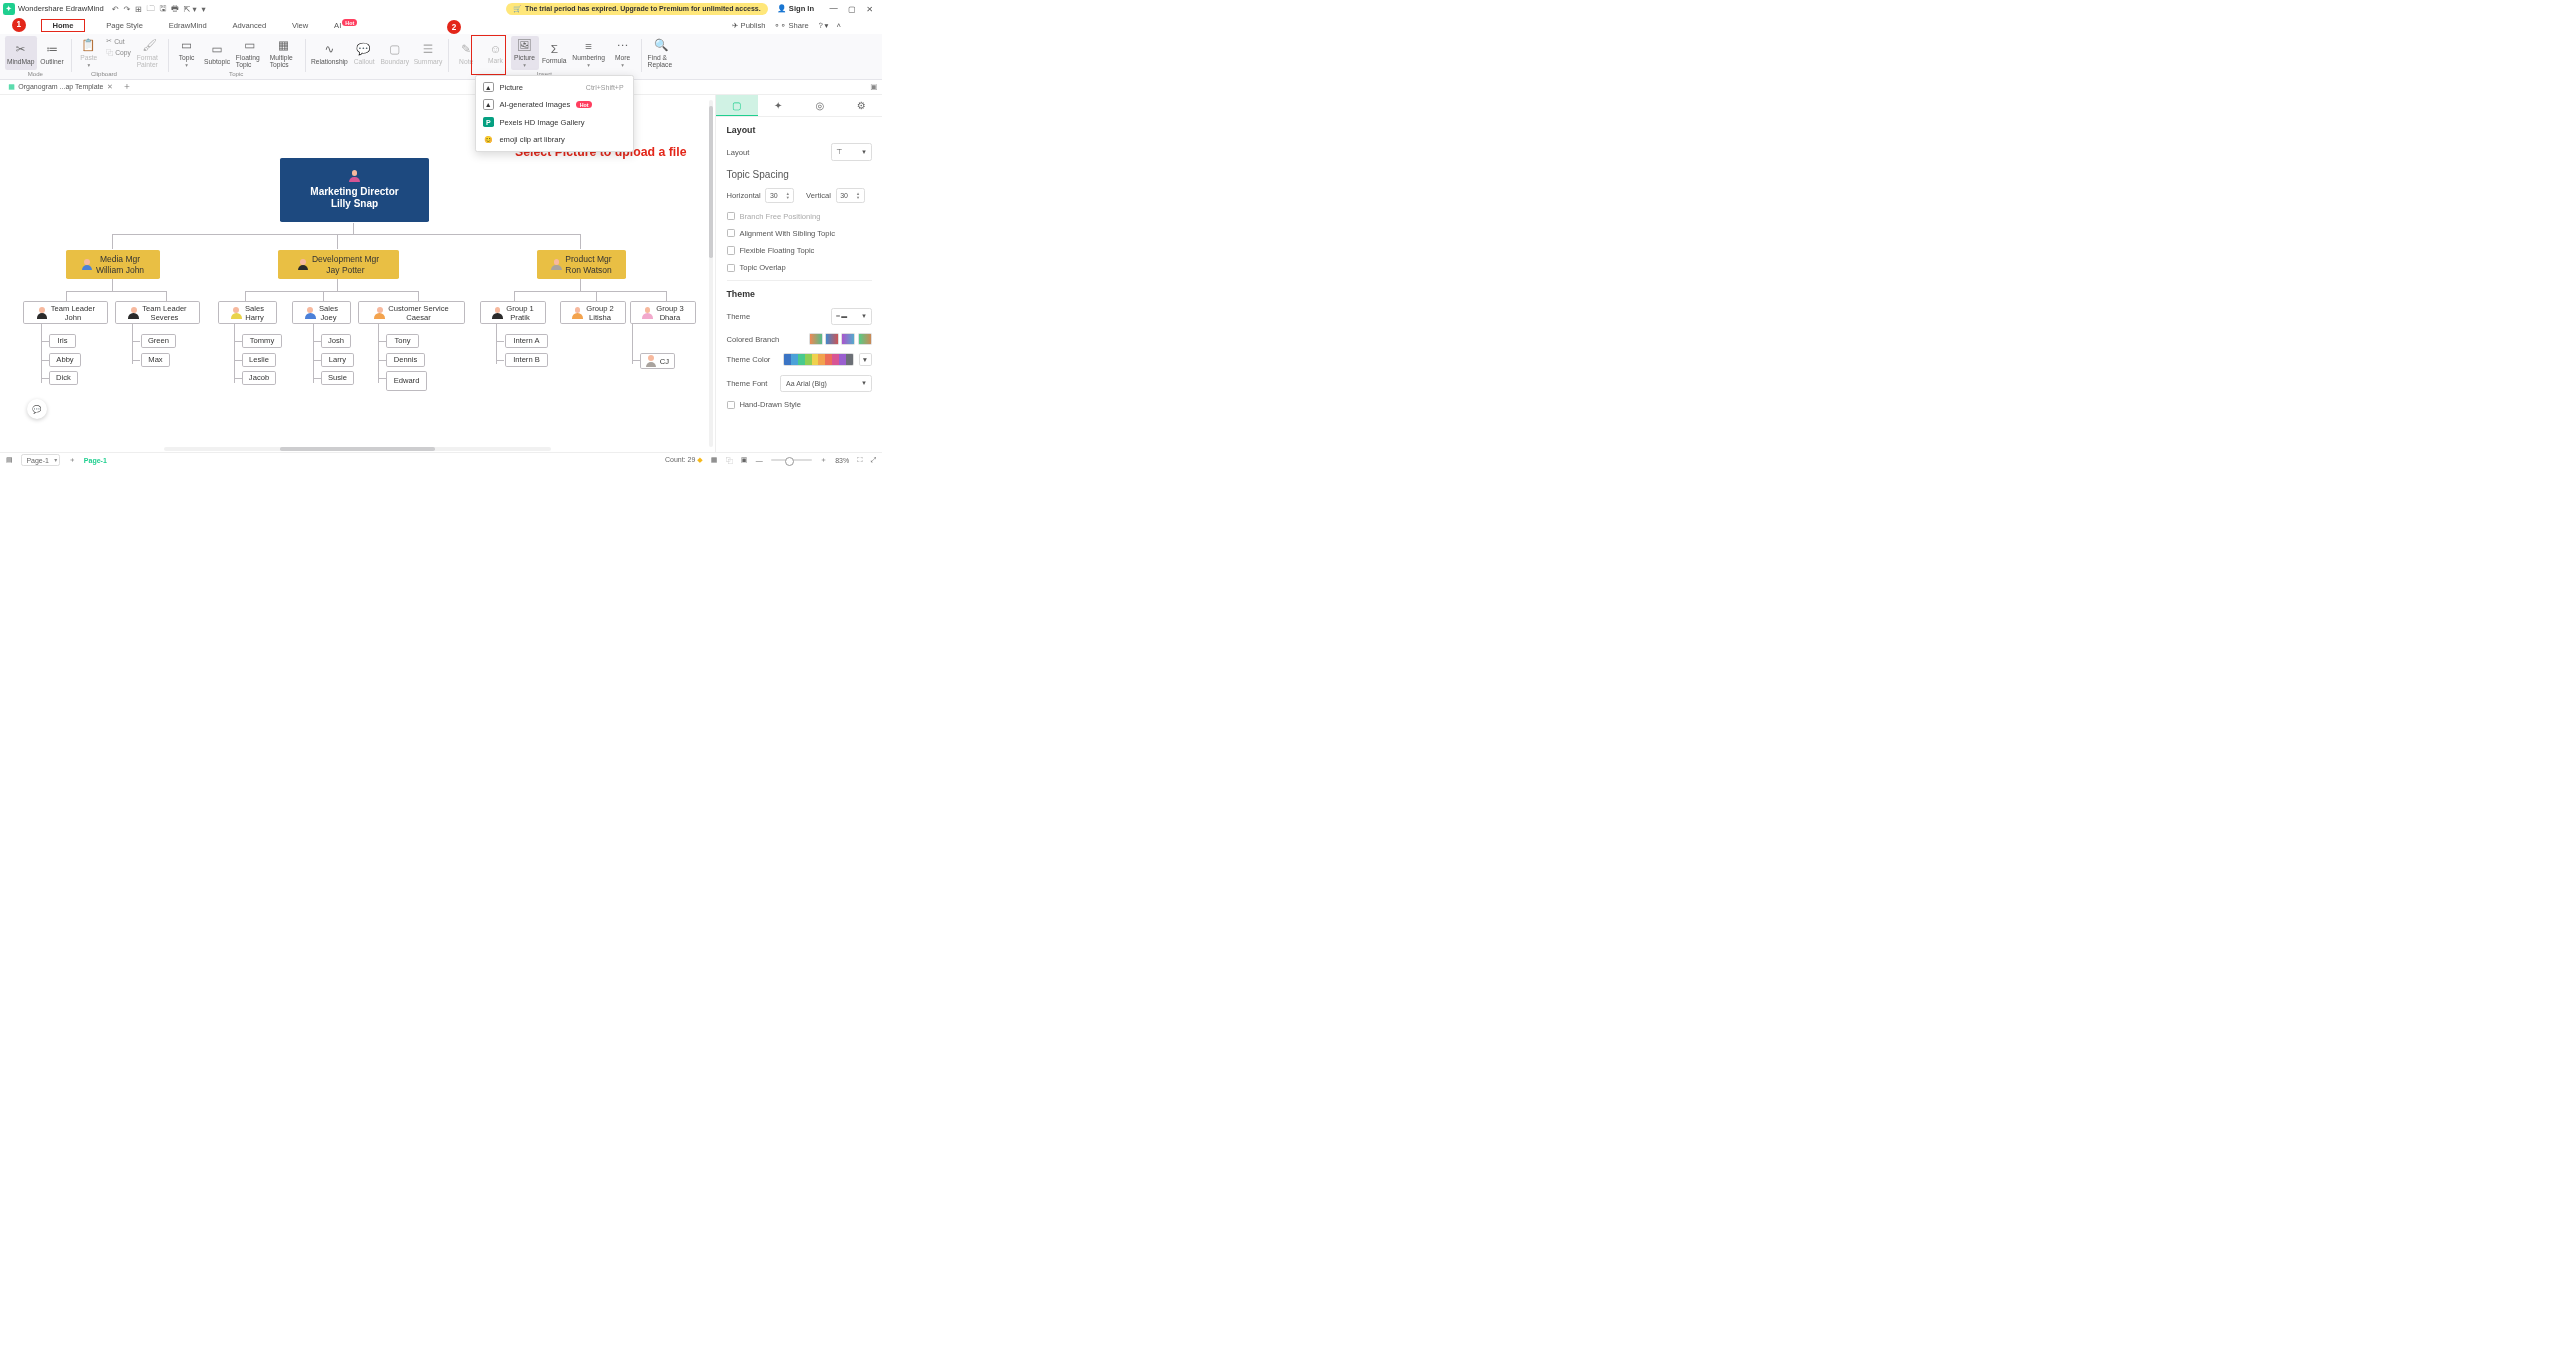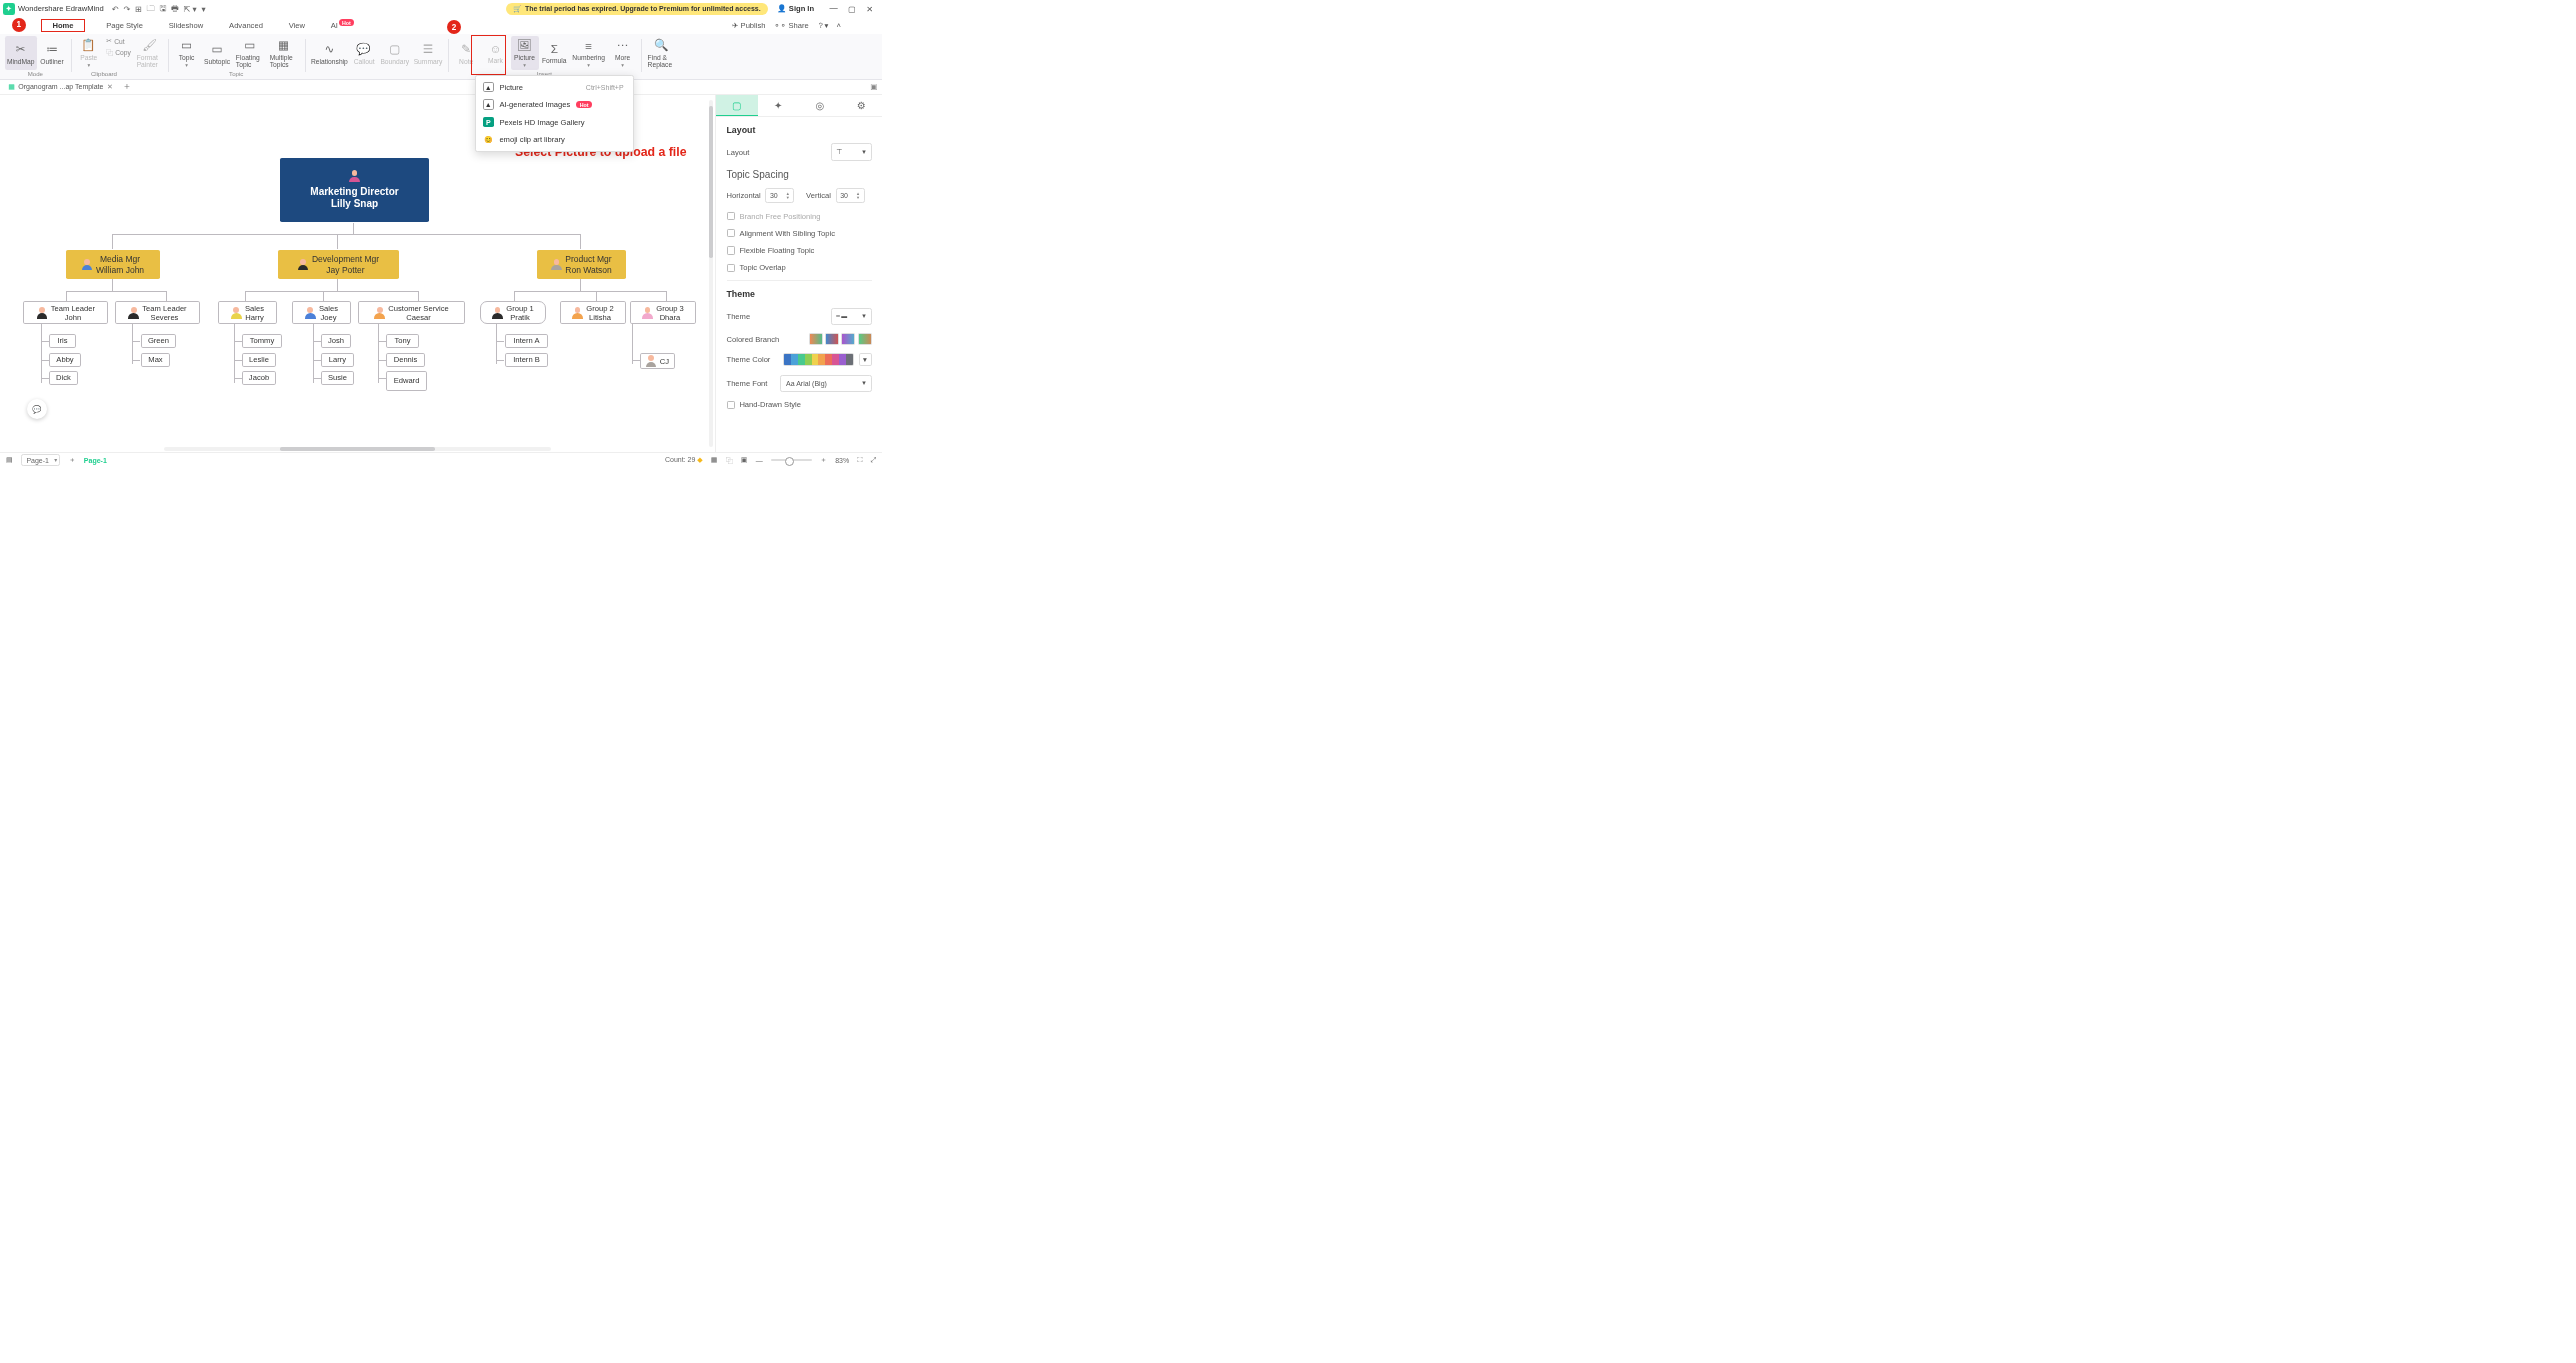--- a/index.html
+++ b/index.html
@@ -139,21 +139,21 @@
   <div class="win-controls">
     <span>—</span>
     <span>▢</span>
     <span>✕</span>
   </div>
 </div>
 
 <div class="menu-bar">
   <span class="tab active">Home</span>
   <span class="tab">Page Style</span>
-  <span class="tab">Slideshow</span>
+  <span class="tab">EdrawMind</span>
   <span class="tab">Advanced</span>
   <span class="tab">View</span>
   <span class="tab"><span>AI</span><span class="ai-badge">Hot</span></span>
   <div class="menu-right">
     <span>✈ <span>Publish</span></span>
     <span>⚬⚬ <span>Share</span></span>
     <span>？▾</span>
     <span>˄</span>
   </div>
 </div>
@@ -410,21 +410,21 @@
         <div>Joey</div>
       </div>
     </div>
   <div class="node" style="left:358px; top:206px; width:107px; height:23.4px;">
       <span class="avatar av-or"></span>
       <div>
         <div>Customer Service</div>
         <div>Caesar</div>
       </div>
     </div>
-  <div class="node" style="left:480px; top:206px; width:66px; height:23.4px;border-radius:7px;">
+  <div class="node" style="left:480px; top:206px; width:66px; height:23.4px;">
       <span class="avatar av-dark"></span>
       <div>
         <div>Group 1</div>
         <div>Pratik</div>
       </div>
     </div>
   <div class="node" style="left:560px; top:206px; width:66px; height:23.4px;">
       <span class="avatar av-or"></span>
       <div>
         <div>Group 2</div>

